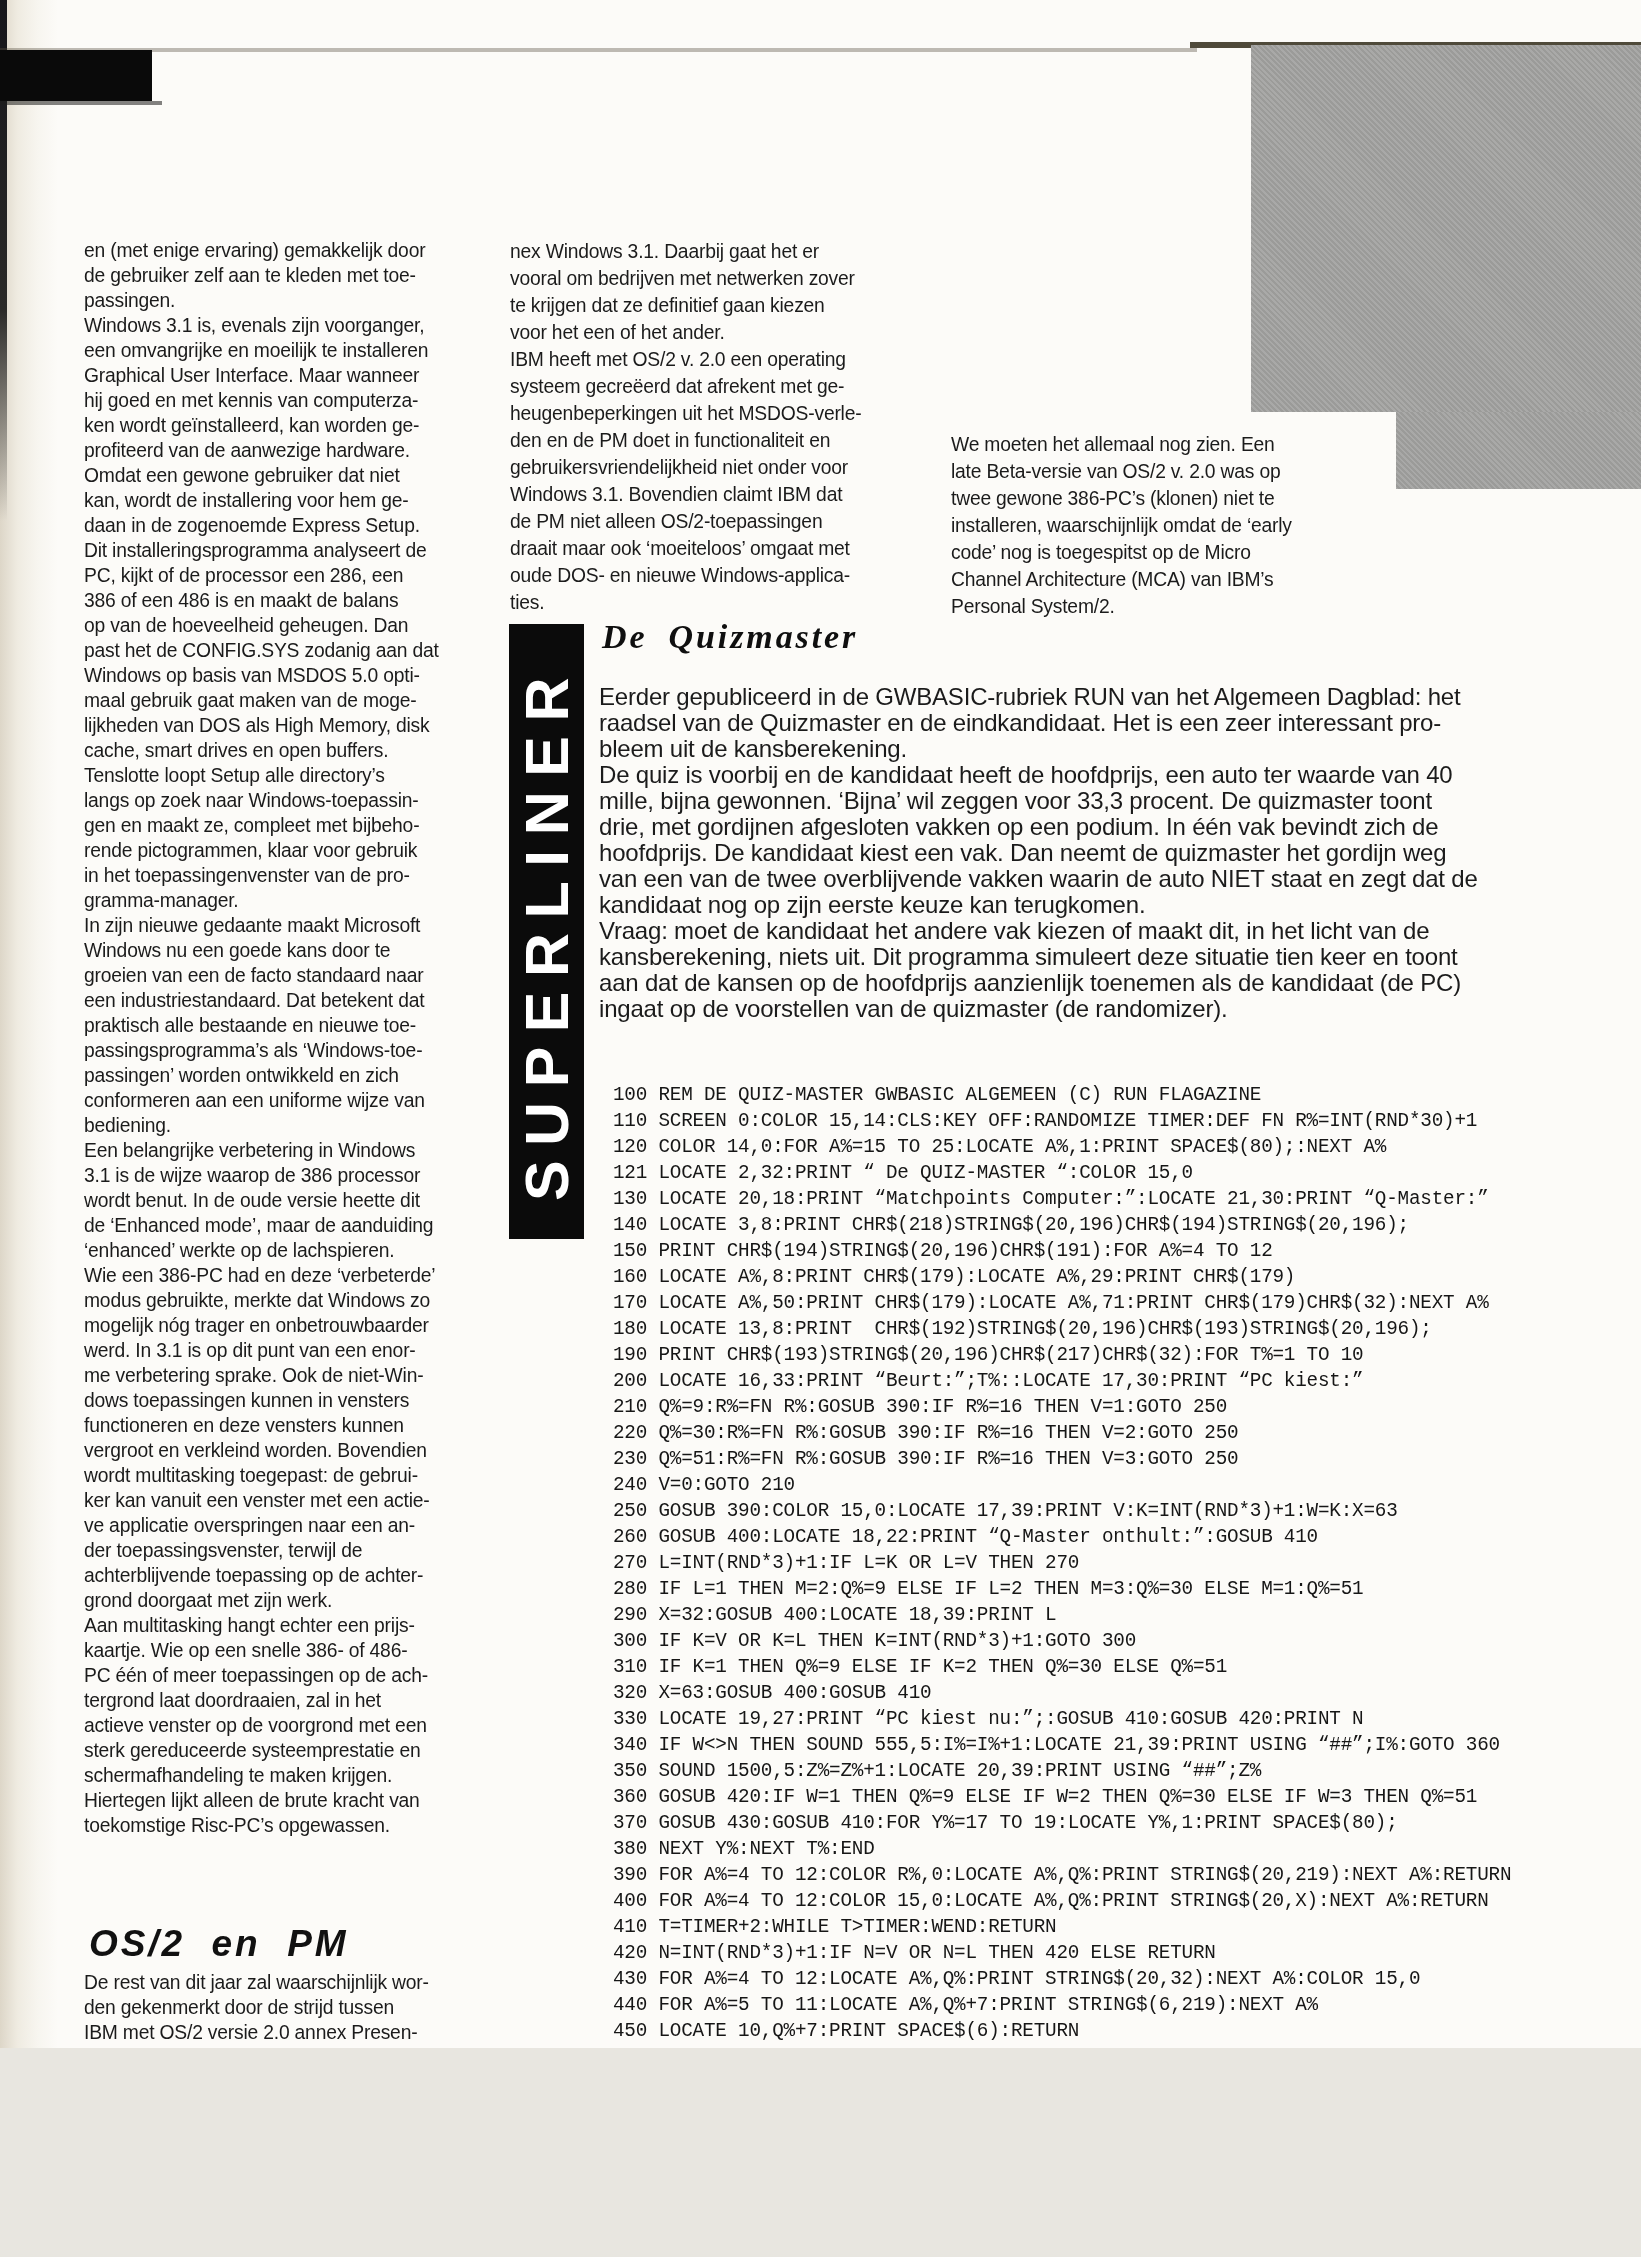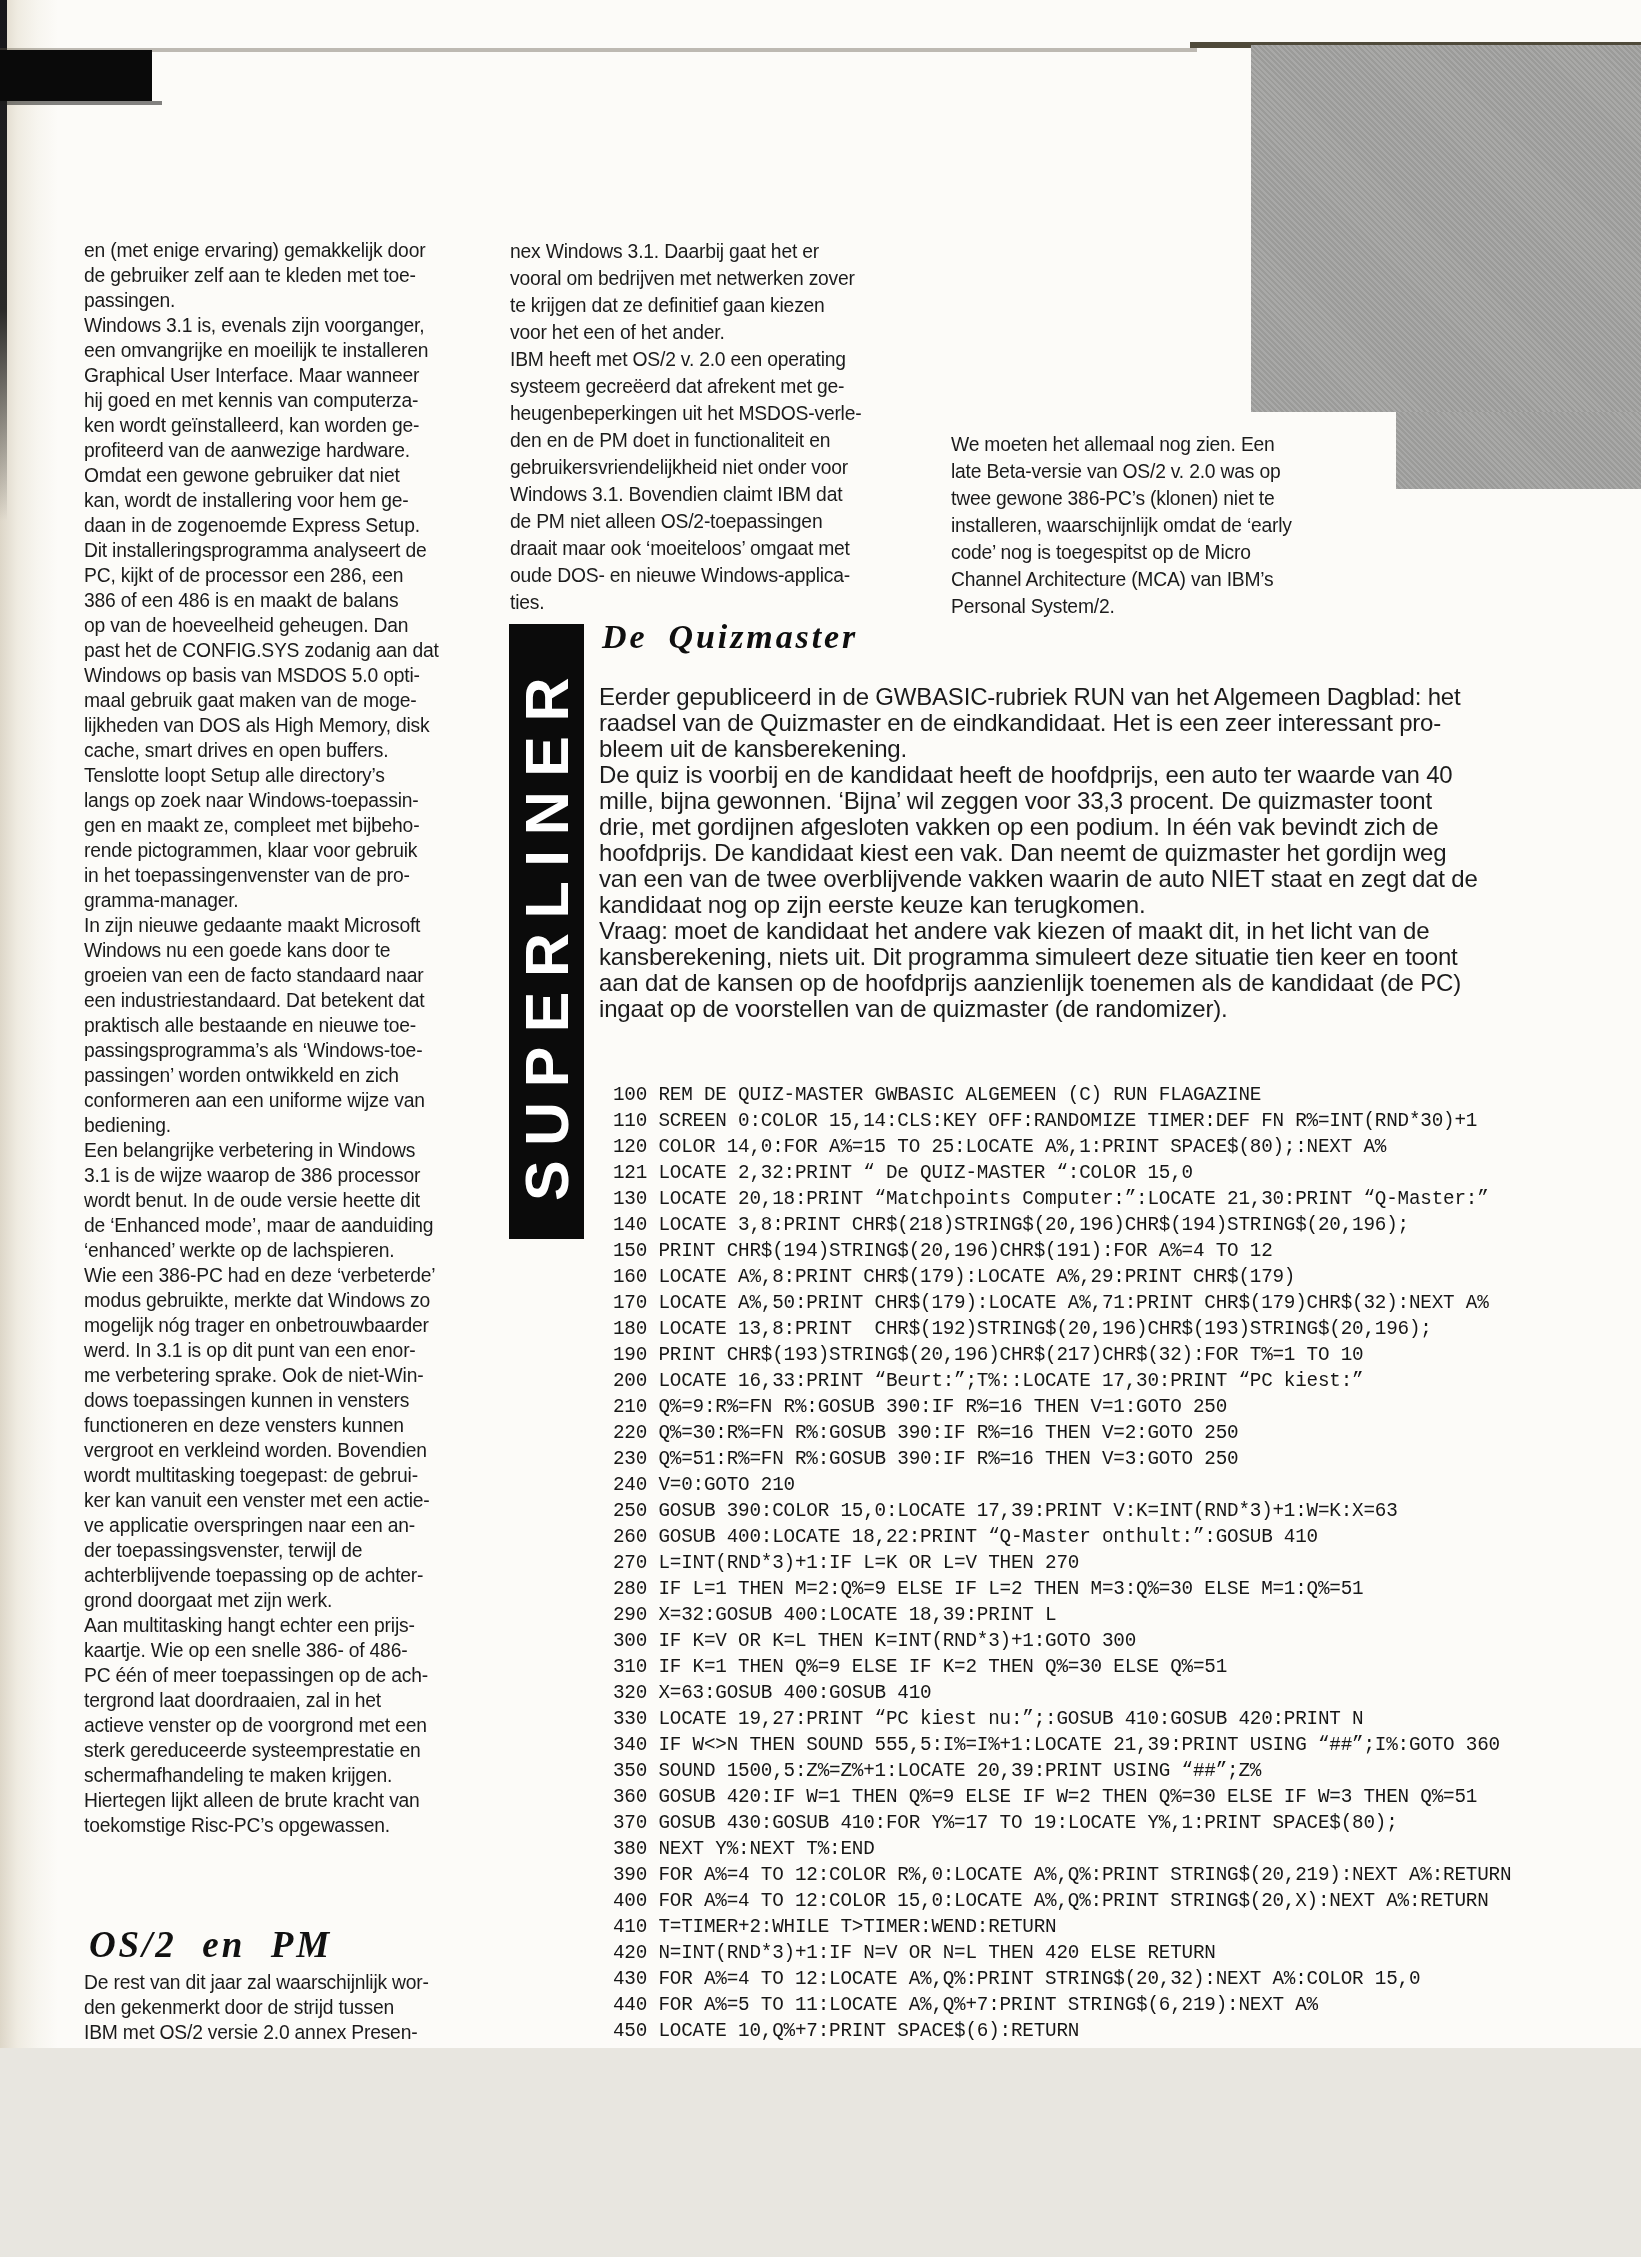--- a/index.html
+++ b/index.html
@@ -17,21 +17,21 @@
   .gray-block{position:absolute;background:#a3a3a1;
         background-image:repeating-linear-gradient(45deg,rgba(255,255,255,.07) 0 1.9px,rgba(0,0,0,.05) 1.9px 3.9px);}
   .gray-1{left:1251px;top:45px;width:390px;height:367px;}
   .gray-2{left:1396px;top:412px;width:245px;height:77px;}
   
   .col{position:absolute;white-space:pre;font-size:19.3px;letter-spacing:-0.2px;color:#1b1b1b;}
   .col1{left:84px;top:238px;line-height:25px;width:386px;}
   .col2{left:510px;top:238px;line-height:27px;width:386px;}
   .col3{left:951px;top:422px;line-height:27px;width:396px;margin-top:9px;}
   .os2-heading{position:absolute;left:89px;top:1923px;margin:0;
-        font-family:Liberation Serif, serif;font-style:italic;font-weight:700;
+        font-family:Liberation Sans, sans-serif;font-style:italic;font-weight:700;
         font-size:37px;letter-spacing:2.9px;word-spacing:13.5px;color:#111;}
   .os2-body{left:84px;top:1970px;line-height:25px;width:396px;}
   
   .banner{position:absolute;left:509px;top:624px;width:75px;height:615px;background:#0b0b0b;}
   .banner-text{position:absolute;left:50%;top:50%;
         transform:translate(-50%,-50%) rotate(-90deg);transform-origin:center;
         white-space:nowrap;color:#ffffff;font-weight:bold;font-size:61px;letter-spacing:14.5px;
         font-family:"Liberation Sans",sans-serif;}
   
   .quiz-heading{position:absolute;left:602px;top:618px;margin:0;

